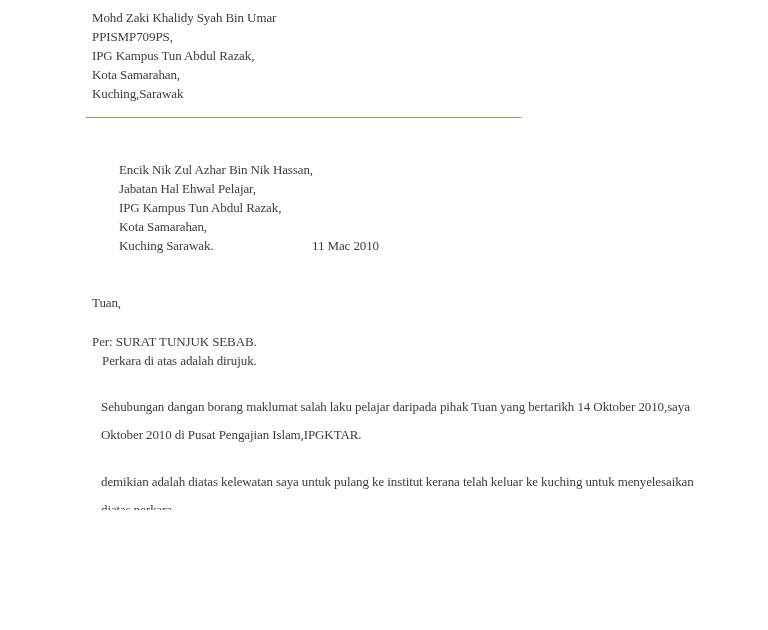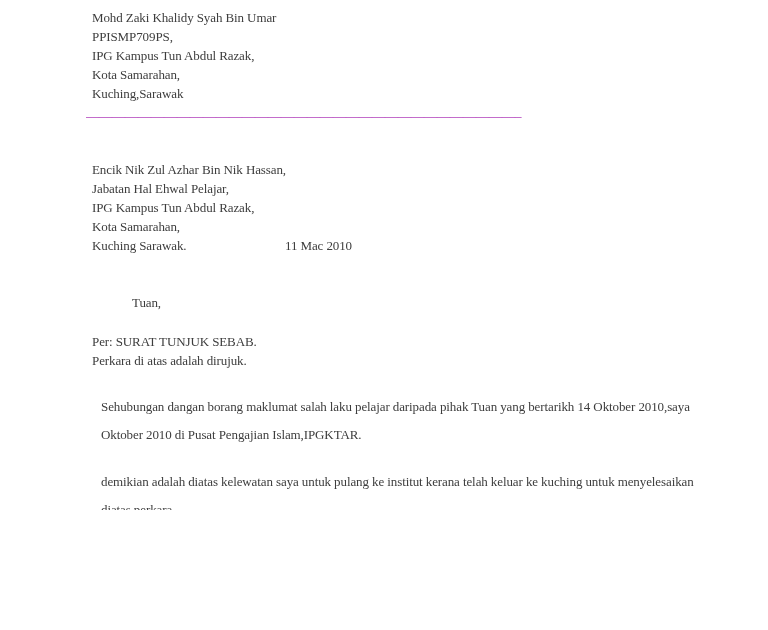--- a/index.html
+++ b/index.html
@@ -19,21 +19,21 @@
   .line { height: 19px; white-space: nowrap; }
   .divider {
     position: absolute;
     left: 86px;
     top: 102px;
     width: 464px;
     height: 19px;
     overflow: hidden;
     white-space: nowrap;
     letter-spacing: 0;
-    color: #a21caf;
+    color: #4d7c0f;
   }
   .rel { position: relative; }
   .date {
     position: absolute;
     left: 193px;
     top: 0;
     white-space: nowrap;
   }
   .para .line { margin: 9px; }
 </style>
@@ -45,36 +45,36 @@
   <div class="block" style="top:8px;">
     <div class="line">Mohd Zaki Khalidy Syah Bin Umar</div>
     <div class="line">PPISMP709PS,</div>
     <div class="line">IPG Kampus Tun Abdul Razak,</div>
     <div class="line">Kota Samarahan,</div>
     <div class="line">Kuching,Sarawak</div>
   </div>
 
   <div class="divider">___________________________________________________________________</div>
 
-  <div class="block" style="top:160px;">
+  <div class="block" style="top:160px;margin-left:27px;">
     <div class="line">Encik Nik Zul Azhar Bin Nik Hassan,</div>
     <div class="line">Jabatan Hal Ehwal Pelajar,</div>
     <div class="line">IPG Kampus Tun Abdul Razak,</div>
     <div class="line">Kota Samarahan,</div>
     <div class="line rel">
       <span>Kuching Sarawak.</span>
       <span class="date">11 Mac 2010</span>
     </div>
   </div>
 
-  <div class="block" style="top:293px;margin-left:40px;">
+  <div class="block" style="top:293px;">
     <div class="line">Tuan,</div>
   </div>
 
-  <div class="block" style="top:332px;">
+  <div class="block" style="top:332px;text-align:right;">
     <div class="line">Per: SURAT TUNJUK SEBAB.</div>
     <div class="line">Perkara di atas adalah dirujuk.</div>
   </div>
 
   <div class="block para" style="top:388px;">
     <div class="line">Sehubungan dangan borang maklumat salah laku pelajar daripada pihak Tuan yang bertarikh 14 Oktober 2010,saya</div>
     <div class="line">Oktober 2010 di Pusat Pengajian Islam,IPGKTAR.</div>
   </div>
 
   <div class="block para" style="top:463px;">

